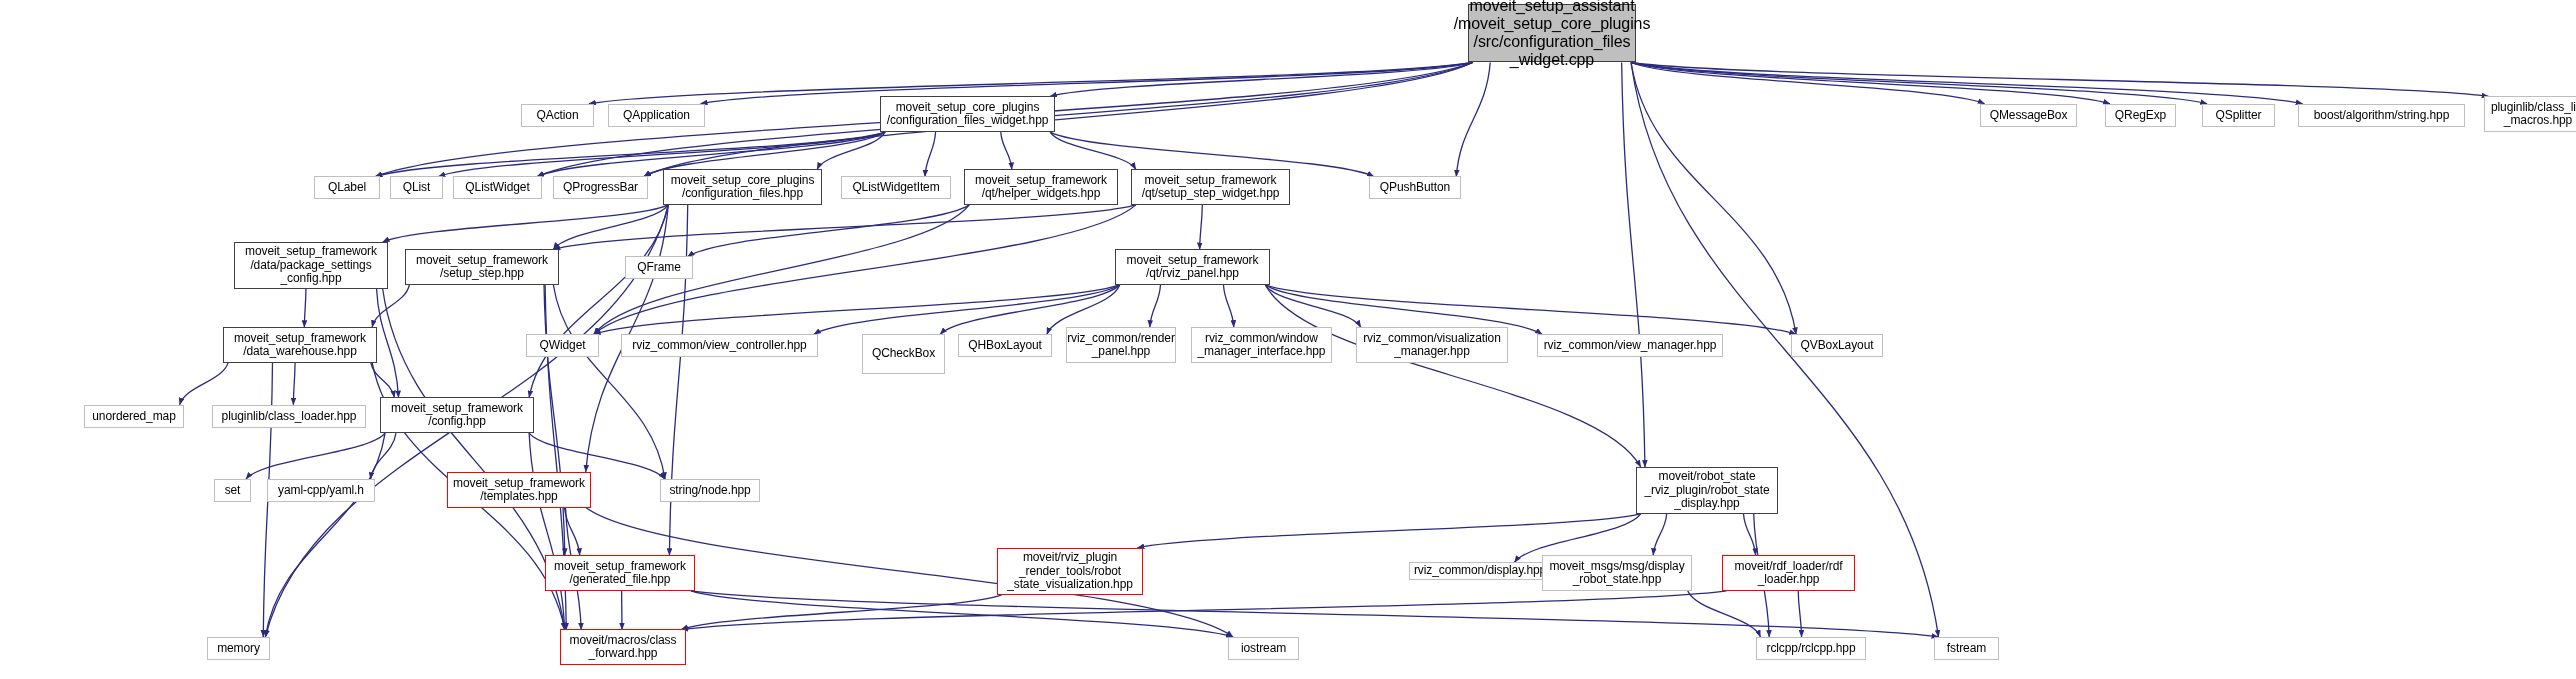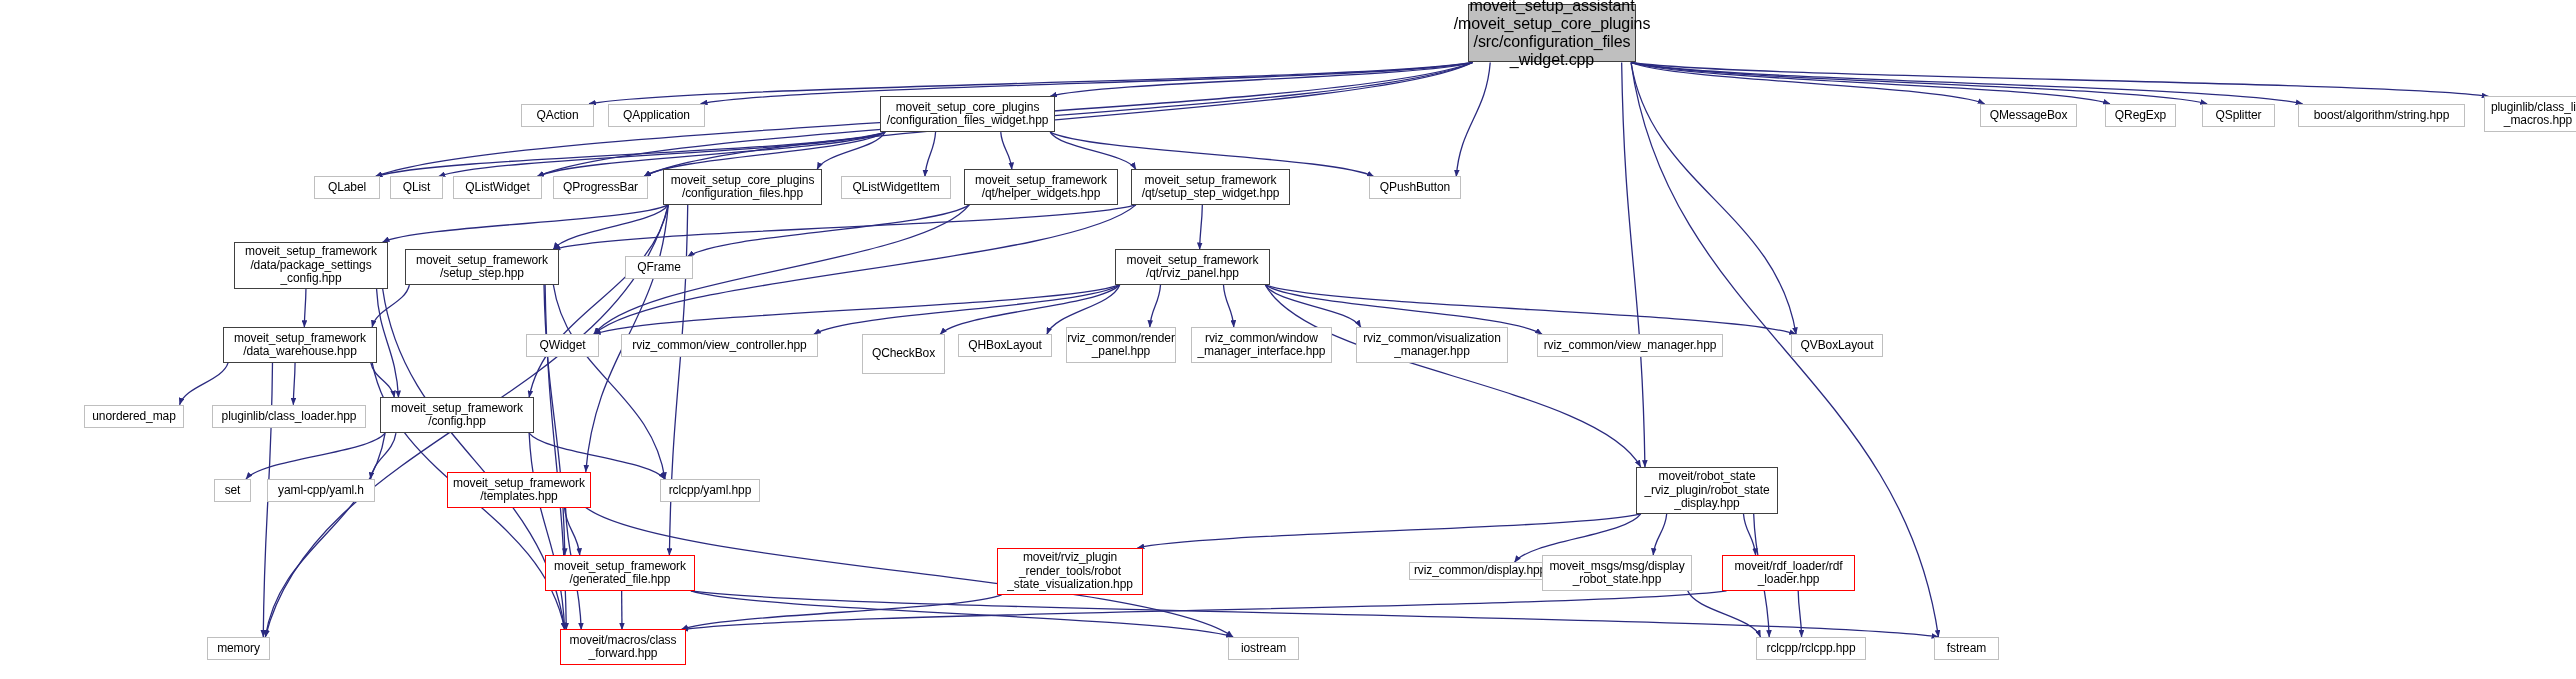--- a/index.html
+++ b/index.html
@@ -193,21 +193,21 @@
       <div class="node " style="left: 1537px; top: 334px; width: 186px; height: 22.7px;">rviz_common/view_manager.hpp</div>
       <div class="node " style="left: 1791px; top: 334px; width: 92px; height: 22.7px;">QVBoxLayout</div>
       <div class="node " style="left: 84px; top: 405px; width: 100px; height: 22.7px;">unordered_map</div>
       <div class="node " style="left: 212px; top: 405px; width: 154px; height: 22.7px;">pluginlib/class_loader.hpp</div>
       <div class="node solid" style="left: 380px; top: 397px; width: 154px; height: 36px;">moveit_setup_framework
 /config.hpp</div>
       <div class="node " style="left: 214px; top: 479px; width: 37px; height: 22.7px;">set</div>
       <div class="node " style="left: 267px; top: 479px; width: 108px; height: 22.7px;">yaml-cpp/yaml.h</div>
       <div class="node redborder" style="left: 447px; top: 472px; width: 144px; height: 36px;">moveit_setup_framework
 /templates.hpp</div>
-      <div class="node " style="left: 660px; top: 479px; width: 100px; height: 22.7px;">rclcpp/yaml.hpp</div>
+      <div class="node " style="left: 660px; top: 479px; width: 100px; height: 22.7px;">string/node.hpp</div>
       <div class="node solid" style="left: 1636px; top: 467px; width: 142px; height: 47px;">moveit/robot_state
 _rviz_plugin/robot_state
 _display.hpp</div>
       <div class="node redborder" style="left: 545px; top: 555px; width: 150px; height: 36px;">moveit_setup_framework
 /generated_file.hpp</div>
       <div class="node redborder" style="left: 997px; top: 548px; width: 146px; height: 47px;">moveit/rviz_plugin
 _render_tools/robot
 _state_visualization.hpp</div>
       <div class="node " style="left: 1377px; top: 562px; width: 142px; height: 18px; margin-left: 32px;">rviz_common/display.hpp</div>
       <div class="node " style="left: 1542px; top: 555px; width: 150px; height: 36px;">moveit_msgs/msg/display

